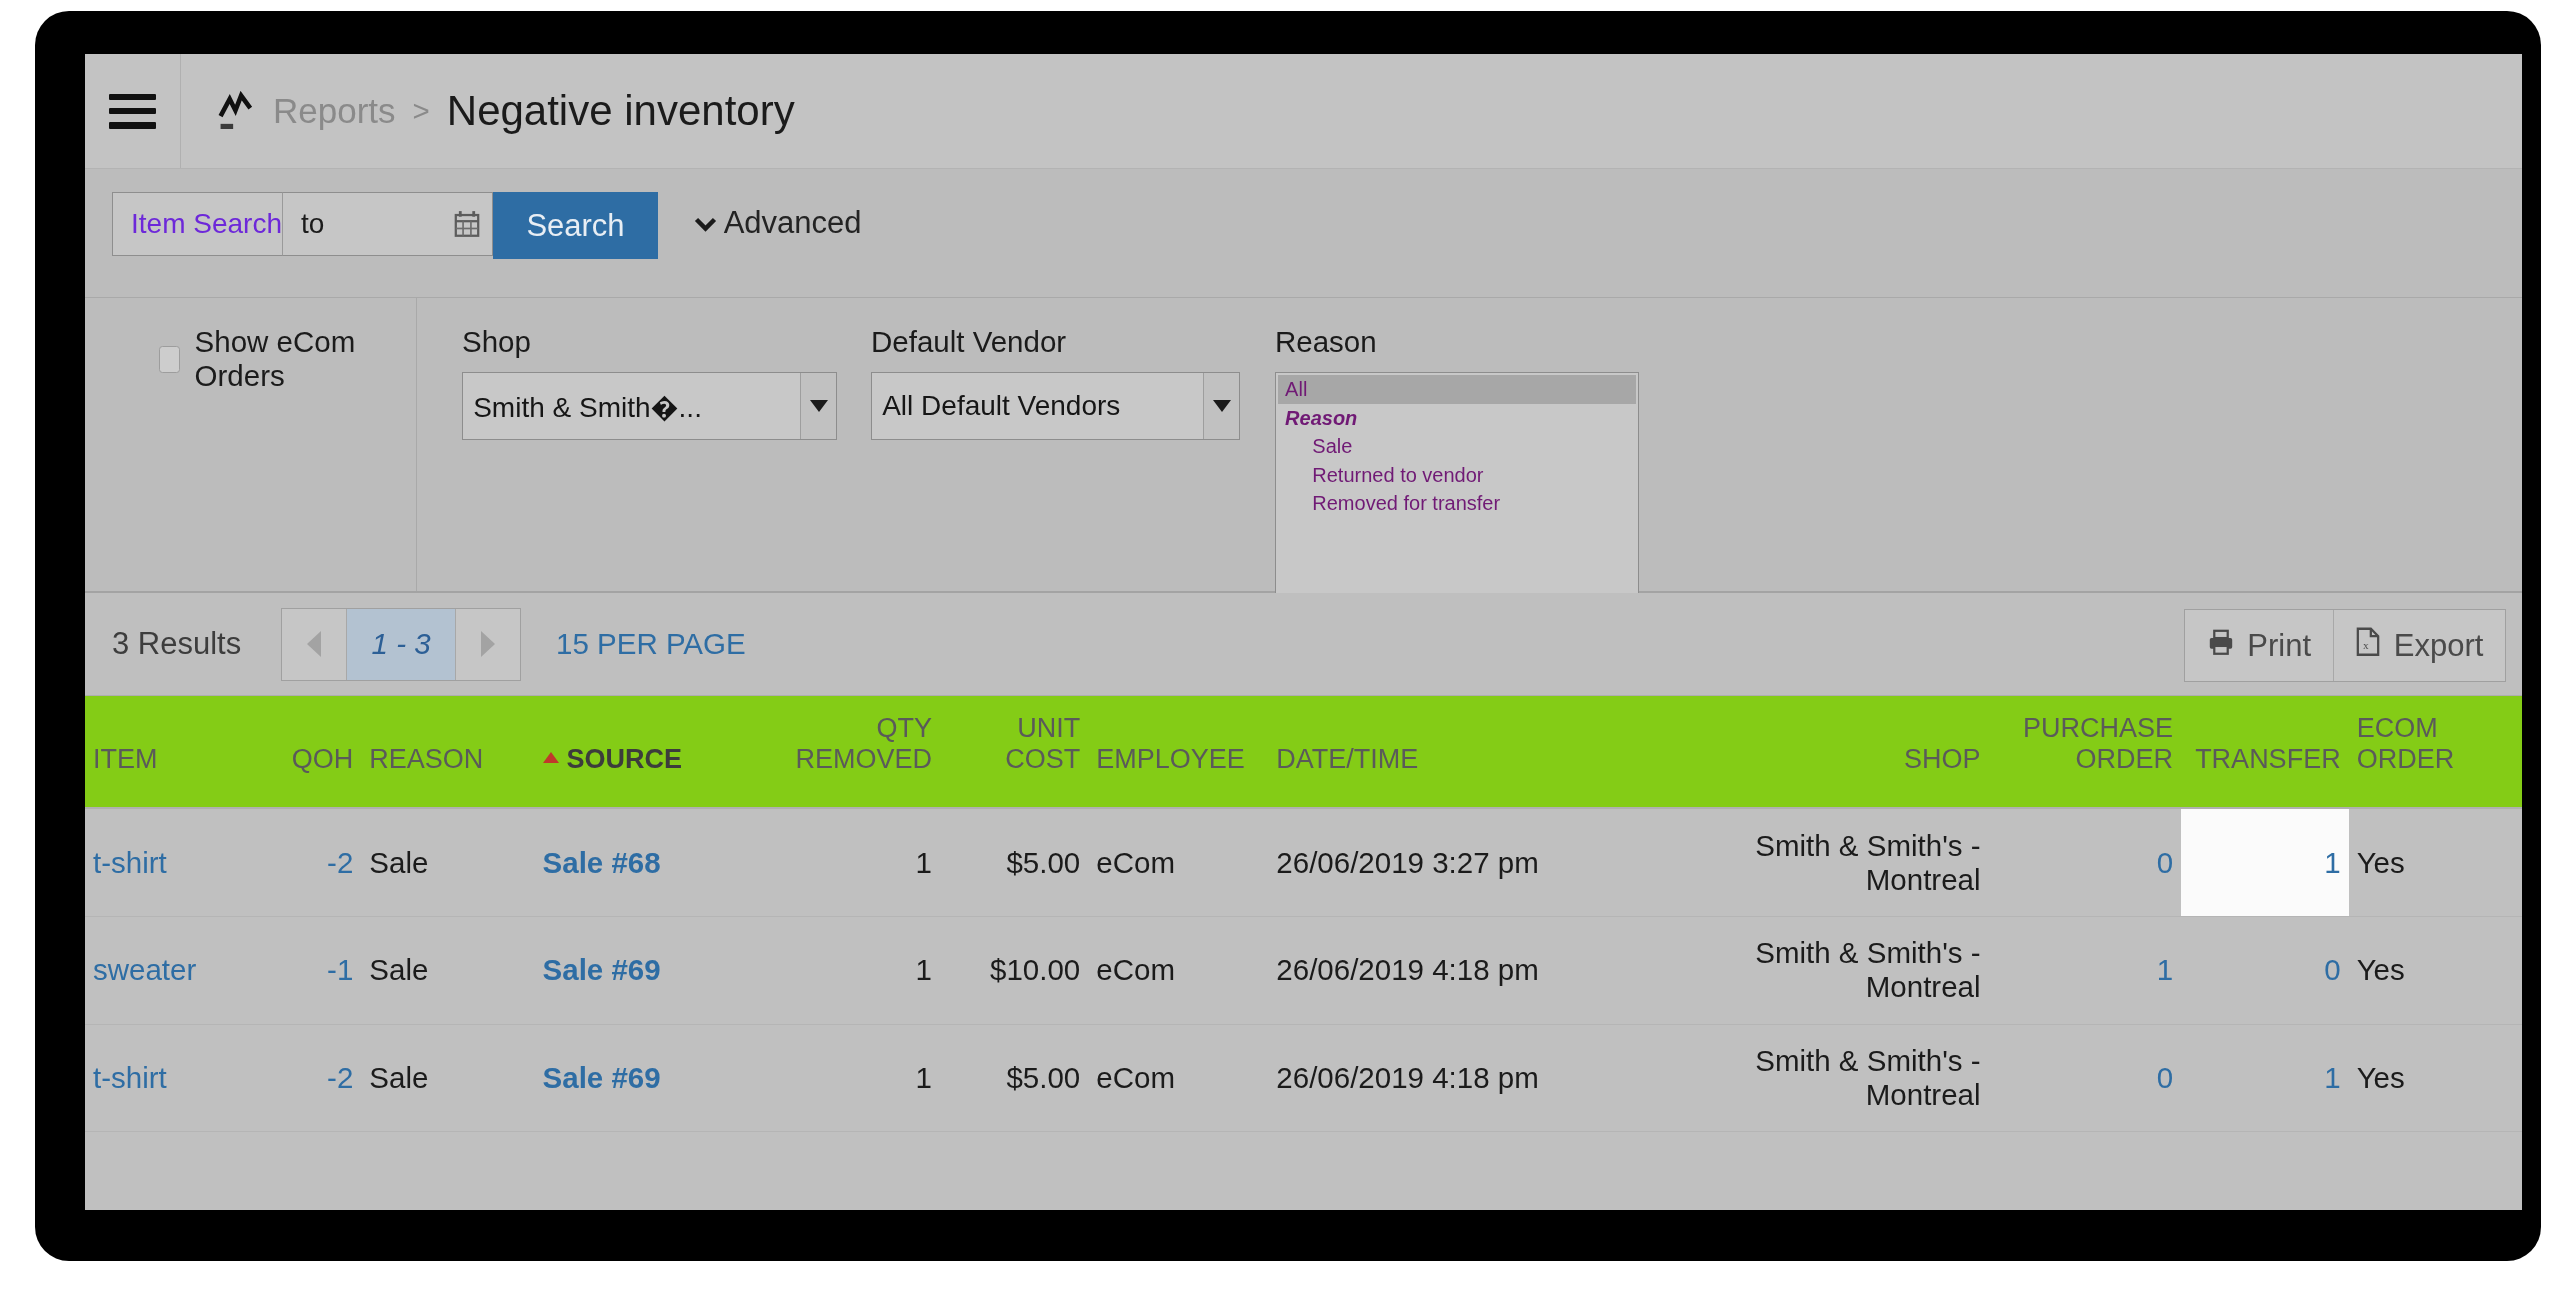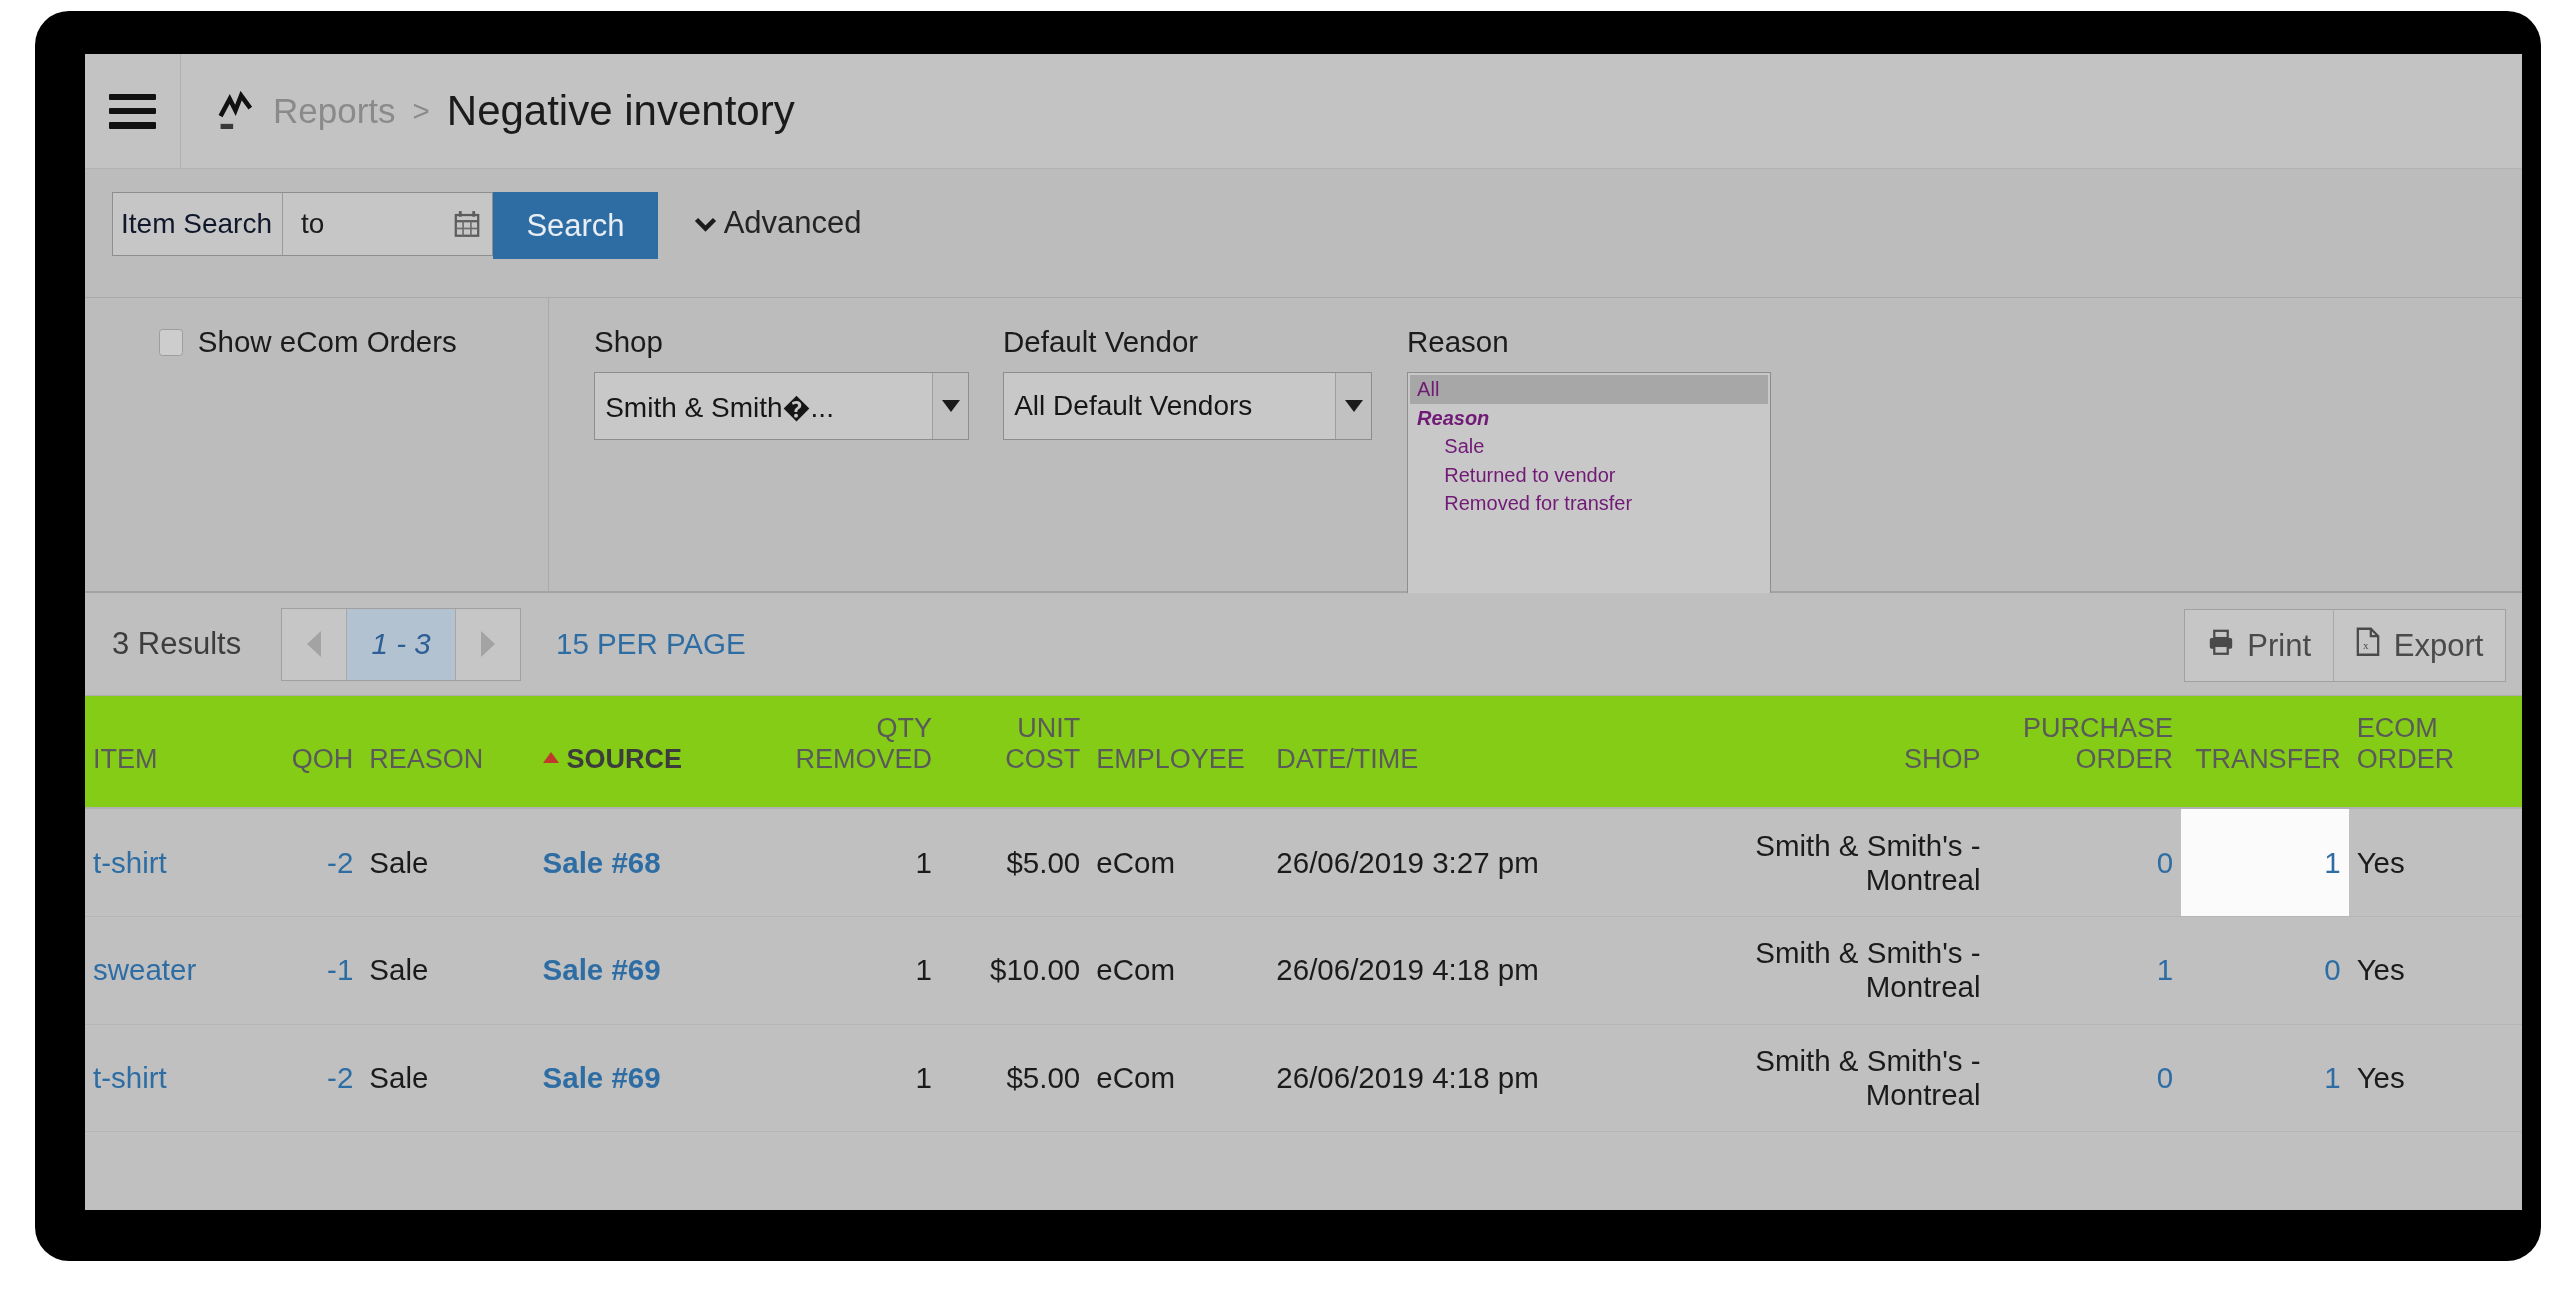--- a/index.html
+++ b/index.html
@@ -65,21 +65,21 @@
     padding-left: 27px; padding-top: 23px;
   }
   .sfield {
     height: 64px;
     background: #c6c6c6;
     border: 1.7px solid #8e8e8e;
     box-sizing: border-box;
     display: flex; align-items: center;
     font-size: 28px;
   }
-  #item-search { width: 170px; padding-left: 8px; color: #0f172a; border-right: none; }
+  #item-search { width: 170px; padding-left: 18px; color: #6d28d9; border-right: none; }
   #date-field {
     width: 211px; padding-left: 18px; color: #1b1b1b;
     border-left: 1.7px solid #9a9a9a;
     justify-content: space-between;
     padding-right: 12.5px;
   }
   #cal-icon { width: 26px; height: 28px; }
   #search-btn {
     height: 67px; min-width: 165px;
     background: #2e6da4; color: #e8eef4;
@@ -96,21 +96,21 @@
 
   
   #filters {
     position: relative;
     height: 293px;
     background: #bcbcbc;
     border-bottom: 2.3px solid #a3a3a3;
     display: flex;
   }
   #filter-left {
-    width: 464px;
+    width: 332px;
     border-right: 1.7px solid #a9a9a9;
     padding: 27px 0 0 74px;
     box-sizing: border-box;
   }
   .chk-wrap { display: flex; align-items: center; gap: 14.8px; cursor: pointer; }
   .chkbox {
     width: 24px; height: 27px;
     background: #cdcdcd;
     border: 1.7px solid #9d9d9d;
     border-radius: 3.4px;

